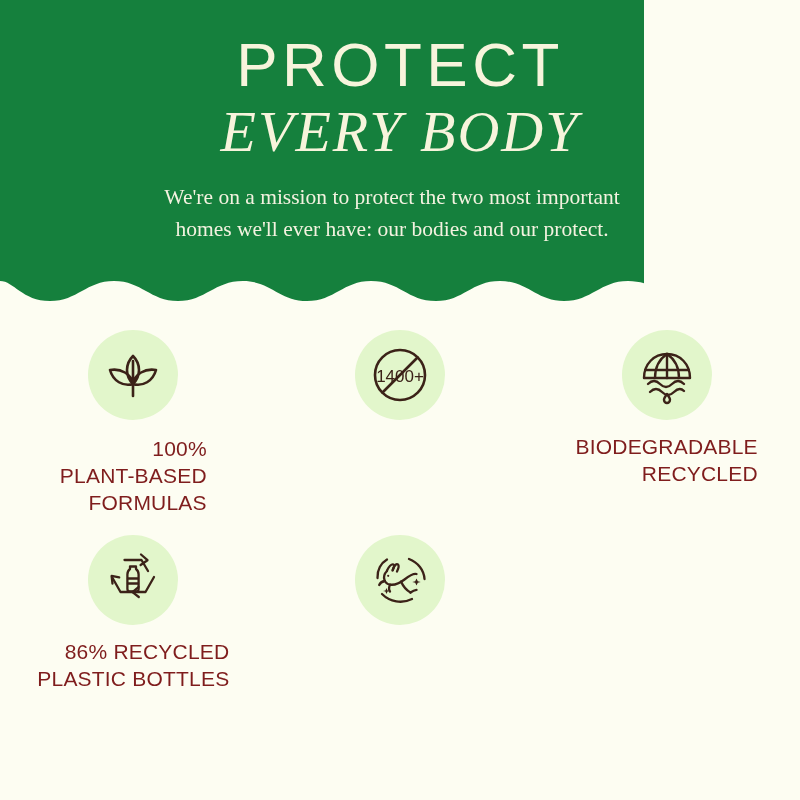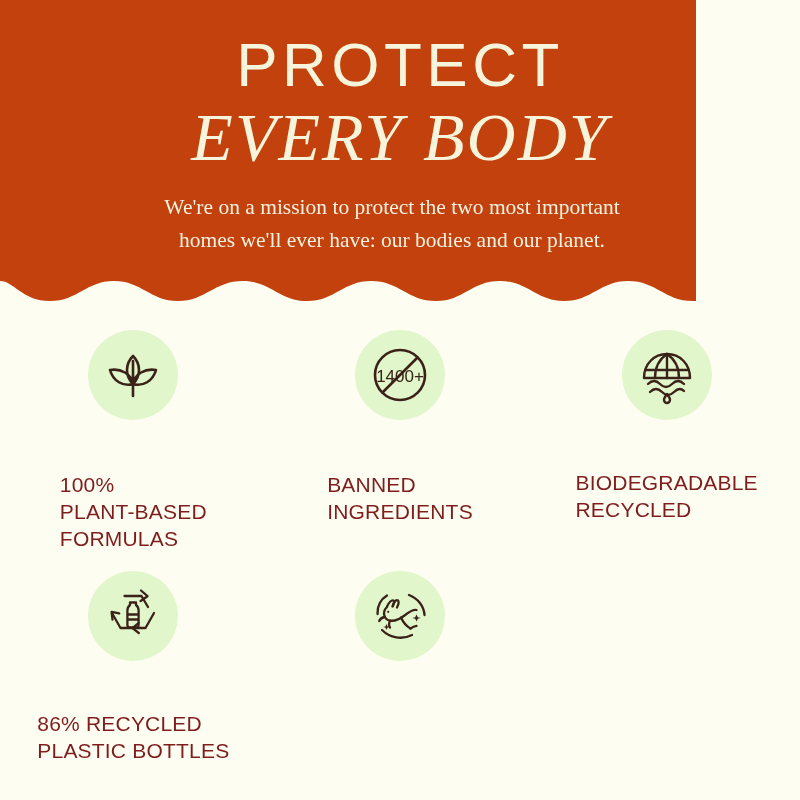--- a/index.html
+++ b/index.html
@@ -18,23 +18,23 @@
     width: 800px;
     height: 800px;
     background: #FDFDF2;
     overflow: hidden;
   }
 
   
   .hero {
     position: absolute;
     top: 0; left: 0;
-    width: 696px;
+    width: 644px;
     height: 312px;
-    background: #c2410c;
+    background: #15803d;
     overflow: hidden;
   }
   .hero-inner {
     position: absolute;
     top: 0; left: 0;
     width: 800px;
     height: 285px;
     display: flex;
     flex-direction: column;
     align-items: center;
@@ -49,21 +49,21 @@
     letter-spacing: 4.5px;
     color: #F7F4DC;
     line-height: 1;
     margin: 0 0 6px 0;
     text-align: center;
   }
   .headline-2 {
     font-family: "Liberation Serif", serif;
     font-style: italic;
     font-weight: 400;
-    font-size: 68px;
+    font-size: 58px;
     letter-spacing: 2px;
     color: #F7F4DC;
     line-height: 1.05;
     margin: 0;
     text-align: center;
   }
   .subhead {
     font-family: "Liberation Serif", serif;
     font-weight: 400;
     font-size: 21.5px;
@@ -92,22 +92,21 @@
     left: 0;
     width: 800px;
     display: grid;
     grid-template-columns: repeat(3, 1fr);
     row-gap: 18px;
   }
   .badge {
     display: flex;
     flex-direction: column;
     align-items: center;
-    text-align: left;
-    gap: 36px;
+    text-align: right;
   }
   .badge-circle {
     width: 90px;
     height: 90px;
     border-radius: 50%;
     background: #E2F6CB;
     display: flex;
     align-items: center;
     justify-content: center;
     margin-bottom: 16px;
@@ -128,21 +127,21 @@
 <body>
 
 <div class="page">
 
   <div class="hero">
     <div class="hero-inner">
       <div class="headline-1">PROTECT</div>
       <div class="headline-2">EVERY BODY</div>
       <div class="subhead">
         <span>We're on a mission to protect the two most important</span>
-        <span>homes we'll ever have: our bodies and our planet.</span>
+        <span>homes we'll ever have: our bodies and our protect.</span>
       </div>
     </div>
     <svg class="wave" viewBox="0 0 800 46" preserveAspectRatio="none">
       <path d="M0,14
                C 14,14 22,34 50,34
                C 78,34 86,14 114,14
                C 142,14 150,34 178,34
                C 206,34 214,14 243,14
                C 271,14 279,34 307,34
                C 335,34 343,14 371,14
@@ -174,22 +173,20 @@
     </div>
 
     <div class="badge">
       <div class="badge-circle">
         <svg width="60" height="60" viewBox="0 0 60 60" fill="none" stroke="#3B2218" stroke-width="2.6">
           <circle cx="30" cy="30" r="25"></circle>
           <line x1="12.5" y1="47.5" x2="47.5" y2="12.5" stroke-linecap="round"></line>
           <text x="30" y="36.5" text-anchor="middle" font-family="'Liberation Sans', sans-serif" font-size="17" font-weight="400" fill="#3B2218" stroke="none">1400+</text>
         </svg>
       </div>
-      <div class="badge-label">BANNED
-INGREDIENTS</div>
     </div>
 
 
     <div class="badge row-2">
       <div class="badge-circle">
         <svg width="62" height="62" viewBox="0 0 62 62" fill="none" stroke="#3B2218" stroke-width="2.4" stroke-linecap="round" stroke-linejoin="round">
           <path d="M8 34 C 8 20 18 10 31 10 C 44 10 54 20 54 34 Z"></path>
           <line x1="31" y1="10" x2="31" y2="34"></line>
           <line x1="9.2" y1="26" x2="52.8" y2="26"></line>
           <path d="M31 10 C 22 16 19 25 19 34"></path>

